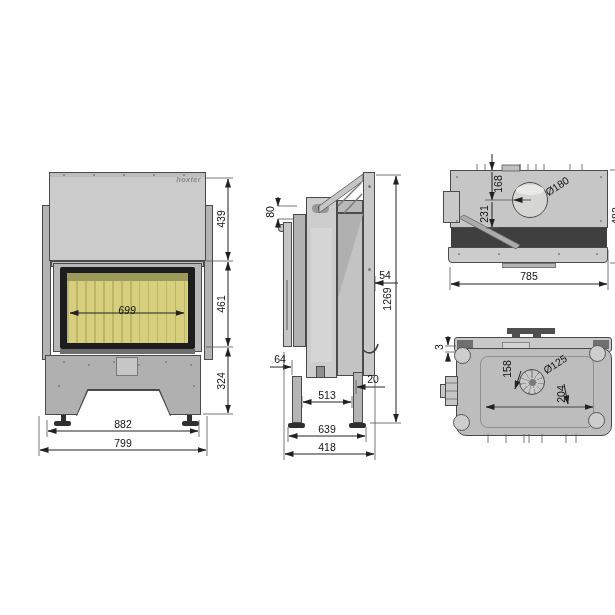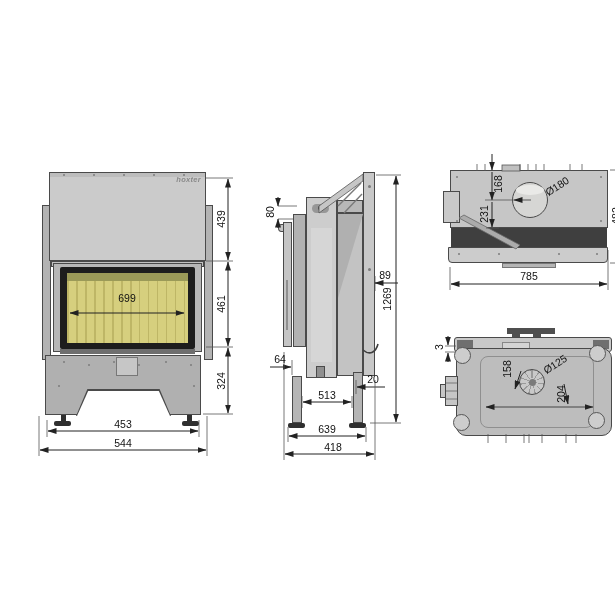--- a/index.html
+++ b/index.html
@@ -221,32 +221,32 @@
         <line x1="421" y1="399" x2="432" y2="399"></line>
       </g>
     </g>
   </svg>
 
   <div class="logo" style="left:126px;top:175px;width:50px;">hoxter</div>
 
   <div class="vlab" style="left:179px;top:213px;width:34px;">439</div>
   <div class="vlab" style="left:179px;top:298px;width:34px;">461</div>
   <div class="vlab" style="left:179px;top:375px;width:34px;">324</div>
-  <div class="hlab" style="left:87px;top:292px;width:30px;">699</div>
-  <div class="hlab" style="left:83px;top:418px;width:30px;">453</div>
-  <div class="hlab" style="left:83px;top:437px;width:30px;">544</div>
+  <div class="hlab" style="left:87px;top:304px;width:30px;font-style:italic;">699</div>
+  <div class="hlab" style="left:83px;top:418px;width:30px;">882</div>
+  <div class="hlab" style="left:83px;top:437px;width:30px;">799</div>
 
   <div class="vlab" style="left:228px;top:206px;width:34px;">80</div>
-  <div class="hlab" style="left:348px;top:269px;width:24px;">89</div>
+  <div class="hlab" style="left:348px;top:269px;width:24px;">54</div>
   <div class="vlab" style="left:345px;top:293px;width:34px;">1269</div>
   <div class="hlab" style="left:243px;top:353px;width:24px;">64</div>
   <div class="hlab" style="left:336px;top:373px;width:24px;">20</div>
   <div class="hlab" style="left:287px;top:389px;width:30px;">513</div>
   <div class="hlab" style="left:287px;top:423px;width:30px;">639</div>
-  <div class="hlab" style="left:293px;top:441px;width:30px;">418</div>
+  <div class="hlab" style="left:287px;top:441px;width:30px;">418</div>
 
   <div class="vlab" style="left:456px;top:178px;width:34px;">168</div>
   <div class="vlab" style="left:442px;top:208px;width:34px;">231</div>
   <div class="dlab" style="left:515px;top:180px;width:34px;">Ø180</div>
   <div class="vlab" style="left:574px;top:210px;width:34px;">482</div>
   <div class="hlab" style="left:489px;top:270px;width:30px;">785</div>
 
   <div class="vlab" style="left:397px;top:341px;width:34px;">3</div>
   <div class="vlab" style="left:465px;top:363px;width:34px;">158</div>
   <div class="vlab" style="left:519px;top:388px;width:34px;">204</div>

